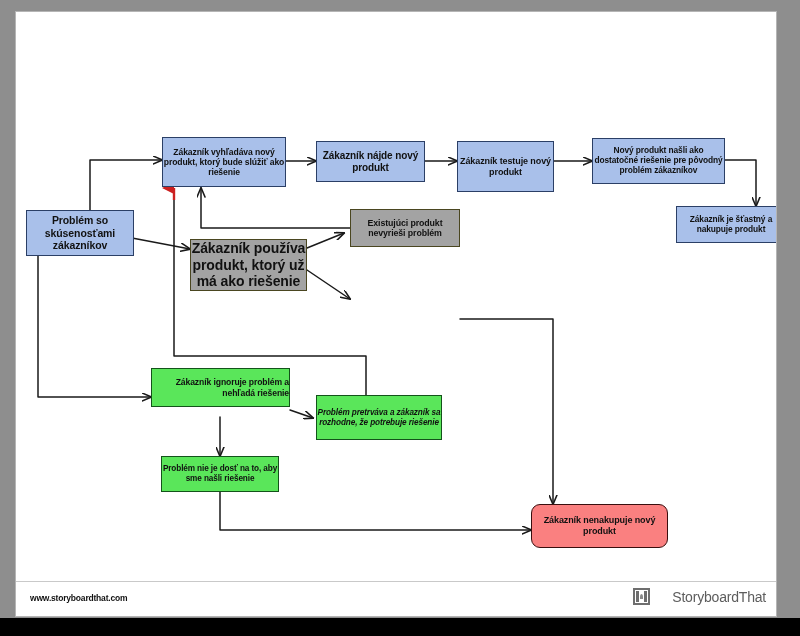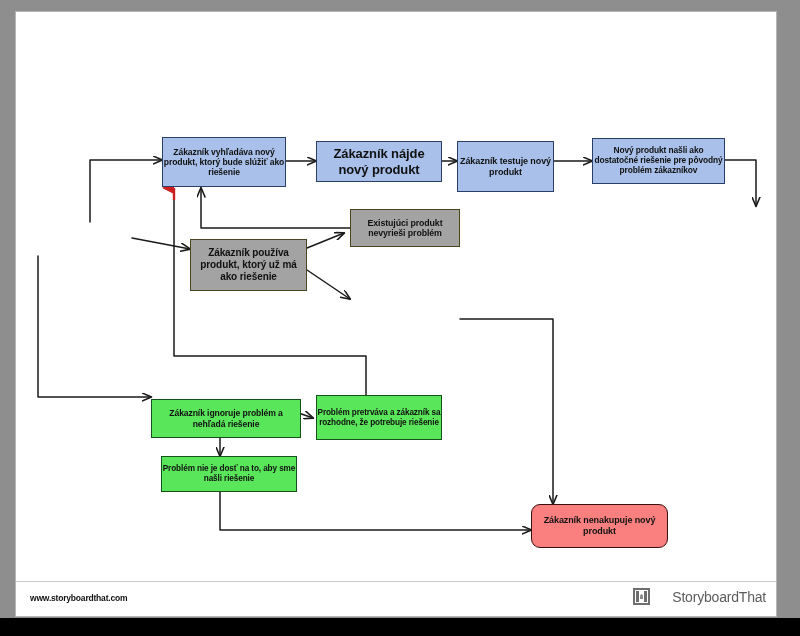--- a/index.html
+++ b/index.html
@@ -193,56 +193,62 @@
           <path d="M350,383 L350,344 L158,344 L158,188"></path>
 
           <path d="M204,480 L204,518 L515,518" marker-end="url(#ah)"></path>
         </g>
 
         <g>
           <path d="M158,188 L158,176" stroke="#cc2020" stroke-width="2.4" fill="none" marker-end="url(#ahr)"></path>
         </g>
       </svg>
 
+      <div class="node n-blue" style="left:10px; top:198px; width:108px; height:46px; font-size:10.5px;">
+        <span>Problém so skúsenosťami zákazníkov</span>
+      </div>
 
       <div class="node n-blue" style="left:146px; top:125px; width:124px; height:50px; font-size:8.6px;">
         <span>Zákazník vyhľadáva nový produkt, ktorý bude slúžiť ako riešenie</span>
       </div>
 
-      <div class="node n-blue" style="left:300px; top:129px; width:126px; height:41px; font-size:13px;">
+      <div class="node n-blue" style="left:300px; top:129px; width:109px; height:41px; font-size:10px;">
         <span>Zákazník nájde nový produkt</span>
       </div>
 
       <div class="node n-blue" style="left:441px; top:129px; width:97px; height:51px; font-size:9px;">
         <span>Zákazník testuje nový produkt</span>
       </div>
 
       <div class="node n-blue" style="left:576px; top:126px; width:133px; height:46px; font-size:8.4px;">
         <span>Nový produkt našli ako dostatočné riešenie pre pôvodný problém zákazníkov</span>
       </div>
 
-
-      <div class="node n-yellow" style="left:174px; top:227px; width:117px; height:52px; font-size:10px;">
+      <div class="node n-blue" style="left:660px; top:194px; width:110px; height:37px; font-size:8.4px;">
+        <span>Zákazník je šťastný a nakupuje produkt</span>
+      </div>
+
+      <div class="node n-yellow" style="left:174px; top:227px; width:117px; height:52px; font-size:14px;">
         <span>Zákazník používa produkt, ktorý už má ako riešenie</span>
       </div>
 
       <div class="node n-yellow" style="left:334px; top:197px; width:110px; height:38px; font-size:8.8px;">
         <span>Existujúci produkt nevyrieši problém</span>
       </div>
 
 
-      <div class="node n-green" style="left:135px; top:387px; width:150px; height:39px; font-size:8.6px;">
+      <div class="node n-green" style="left:135px; top:356px; width:139px; height:39px; font-size:8.6px;text-align:right;">
         <span>Zákazník ignoruje problém a nehľadá riešenie</span>
       </div>
 
-      <div class="node n-green" style="left:300px; top:383px; width:126px; height:45px; font-size:8.2px;">
+      <div class="node n-green" style="left:300px; top:383px; width:126px; height:45px; font-size:8.2px;font-style:italic;">
         <span>Problém pretrváva a zákazník sa rozhodne, že potrebuje riešenie</span>
       </div>
 
-      <div class="node n-green" style="left:145px; top:444px; width:136px; height:36px; font-size:8.2px;">
+      <div class="node n-green" style="left:145px; top:444px; width:118px; height:36px; font-size:8.2px;">
         <span>Problém nie je dosť na to, aby sme našli riešenie</span>
       </div>
 
       <div class="node n-red" style="left:515px; top:492px; width:137px; height:44px; font-size:9px;">
         <span>Zákazník nenakupuje nový produkt</span>
       </div>
 
       <div class="footer">
         <div class="footer-url">www.storyboardthat.com</div>
         <div class="brand">

